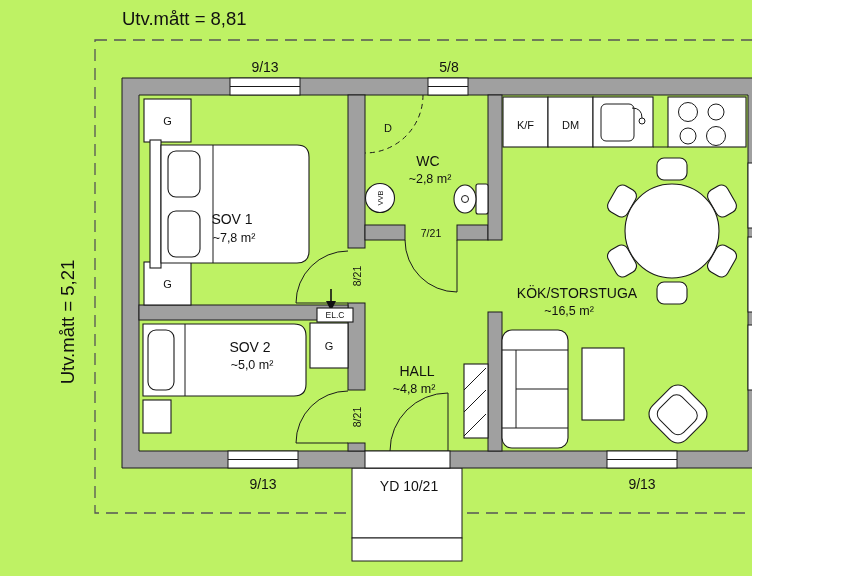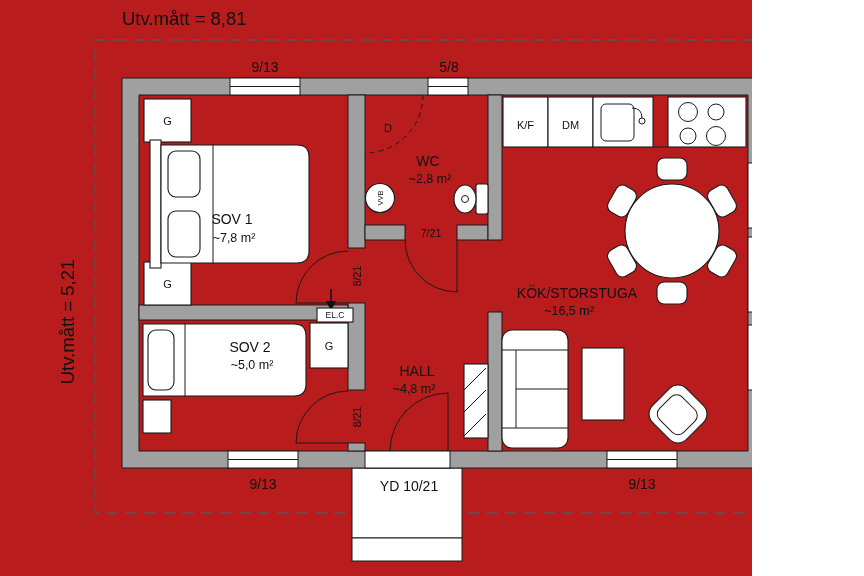--- a/index.html
+++ b/index.html
@@ -1,16 +1,16 @@
 <!DOCTYPE html>
 <html><head>
 <meta charset="utf-8">
 <style>
   html,body{margin:0;padding:0;background:#fff;}
-  .stage{width:752px;height:576px;position:relative;background:#b91c1c;overflow:hidden;}
+  .stage{width:752px;height:576px;position:relative;background:#bef264;overflow:hidden;}
   svg{display:block;font-family:"Liberation Sans",sans-serif;}
   svg text{fill:#111;dominant-baseline:central;}
   .wall{fill:#a0a0a0;stroke:#1a1a1a;stroke-width:1;}
   .open{fill:#fff;stroke:#1a1a1a;stroke-width:1;}
   .thin{fill:none;stroke:#1a1a1a;stroke-width:1;}
   .furn{fill:#fff;stroke:#1a1a1a;stroke-width:1.1;}
   .dashb{fill:none;stroke:#555;stroke-width:1.3;stroke-dasharray:12 7;}
   .dasharc{fill:none;stroke:#1a1a1a;stroke-width:1;stroke-dasharray:5 4;}
   text.big{font-size:18.5px;font-weight:500;}
   text.dim{font-size:14px;}

